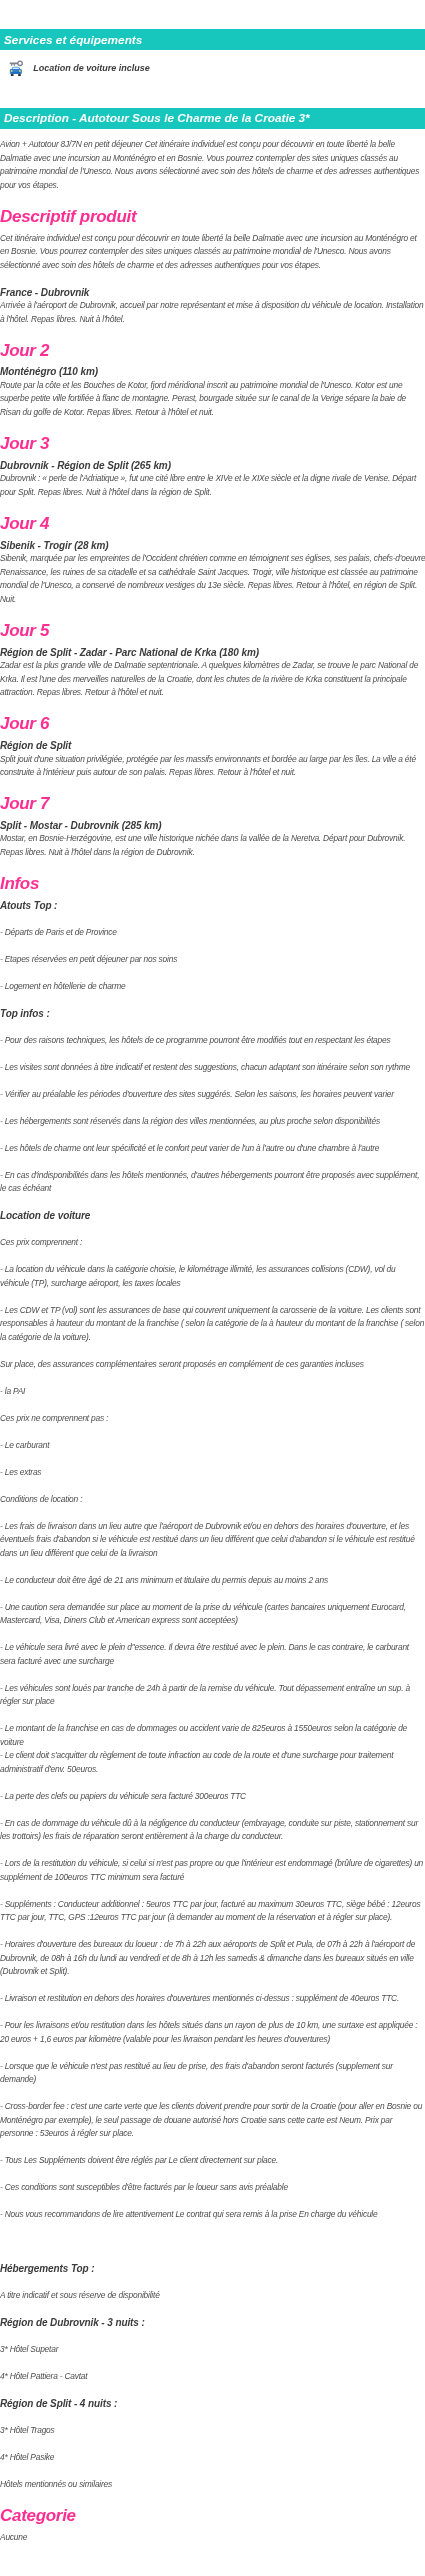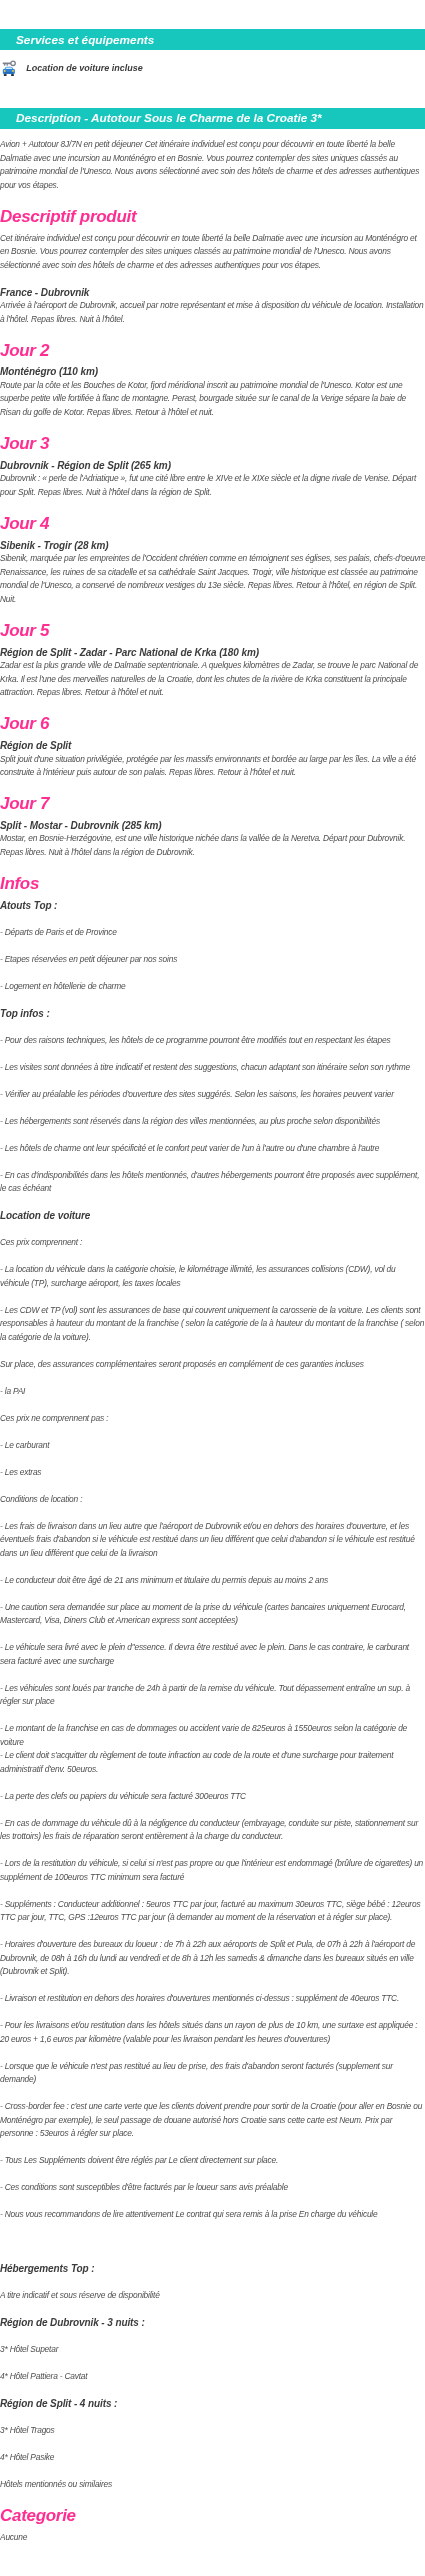--- a/index.html
+++ b/index.html
@@ -15,34 +15,34 @@
     font-family:"Liberation Sans", sans-serif;
     font-style:italic;
     color:var(--body);
   }
   .page{padding:29px 0 7.9px;}
   .banner{
     background:var(--teal);
     height:21px;
     display:flex;
     align-items:center;
-    padding:0 16px;
+    padding:0 4px;
     margin:0 0 9.6px 0;
   }
   .banner .banner-title{
     color:var(--white);
     font-weight:bold;
     font-size:11.8px;
     white-space:nowrap;
   }
   .feature{
     display:flex;
     align-items:center;
     gap:9.6px;
-    padding-left:1px;
+    padding-left:8px;
     margin:2.2px 0 31px 0;
   }
   .feature .icon{width:15.7px;height:17px;display:inline-block;flex:0 0 auto;}
   .feature .icon svg{display:block;width:15.7px;height:17px;}
   .feature .feature-label{
     font-weight:bold;
     font-size:9px;
     color:var(--bold);
   }
   h2{

